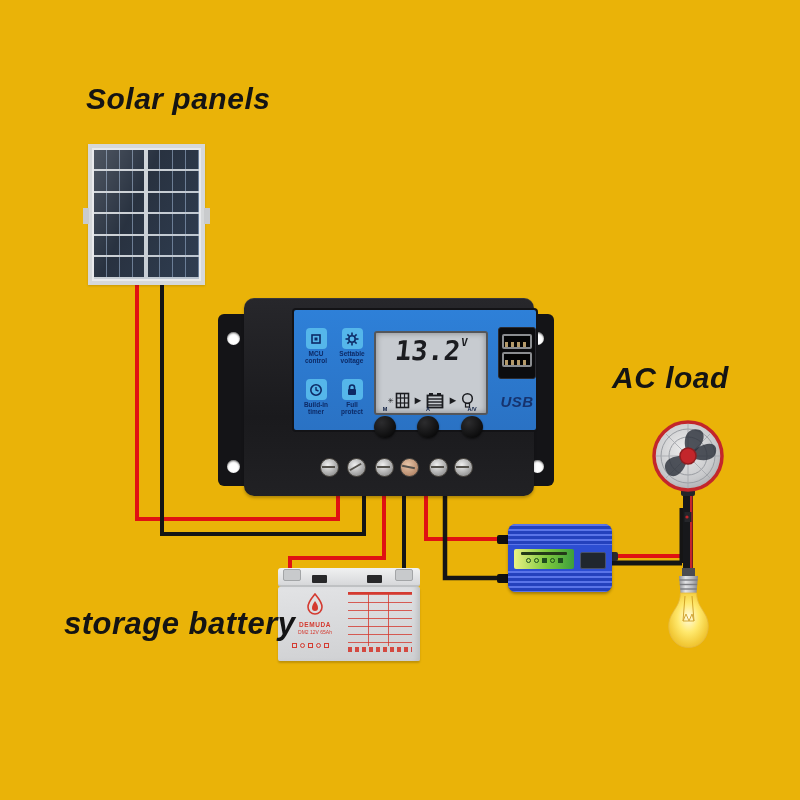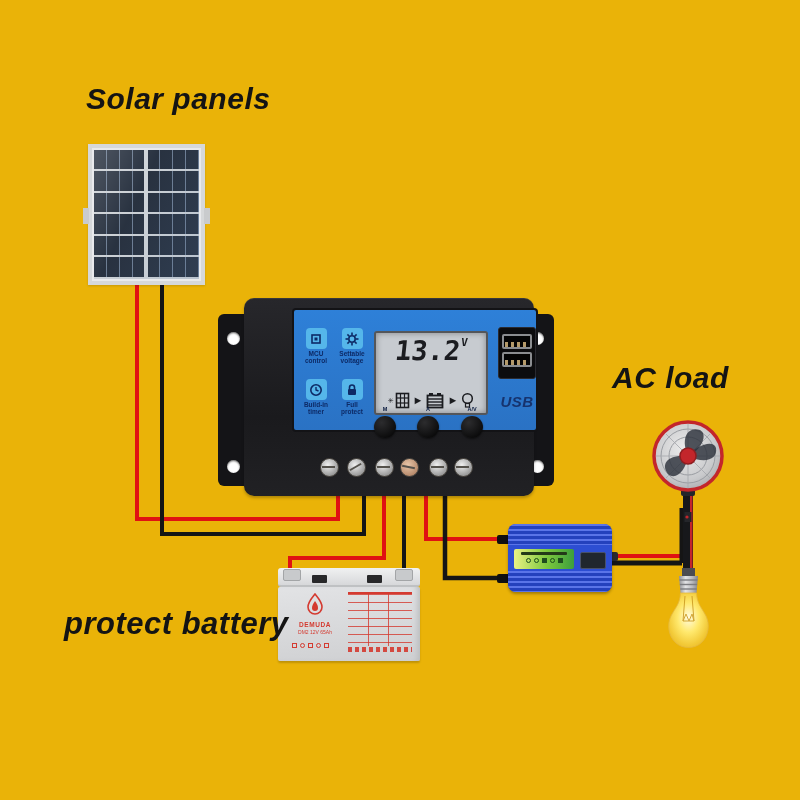--- a/index.html
+++ b/index.html
@@ -132,21 +132,21 @@
     <path class="wire-neg" stroke-width="4.5" d="M445,486 L445,578 L514,578"></path>
 
     <path class="wire-pos" stroke-width="4" d="M604,556 L689,556"></path>
     <path class="wire-neg" stroke-width="5" d="M604,563 L682,563"></path>
     <path class="wire-neg" stroke-width="5" d="M682,508 L682,563"></path>
     <path class="wire-pos" stroke-width="3.5" d="M689,508 L689,580"></path>
   </svg>
 
   <div class="diagram-label" style="left:86px;top:82px;font-size:30px;">Solar panels</div>
   <div class="diagram-label" style="left:612px;top:361px;font-size:30px;">AC load</div>
-  <div class="diagram-label" style="left:64px;top:606px;font-size:31px;">protect battery</div>
+  <div class="diagram-label" style="left:64px;top:606px;font-size:31px;">storage battery</div>
 
   <div class="abs panel">
     <div class="panel-cells"></div>
   </div>
   <div class="abs panel-tab" style="left:83px;top:208px;"></div>
   <div class="abs panel-tab" style="left:204px;top:208px;"></div>
 
   <div class="abs controller">
     <div class="ctl-ear" style="left:0;">
       <div class="hole" style="top:18px;"></div>

